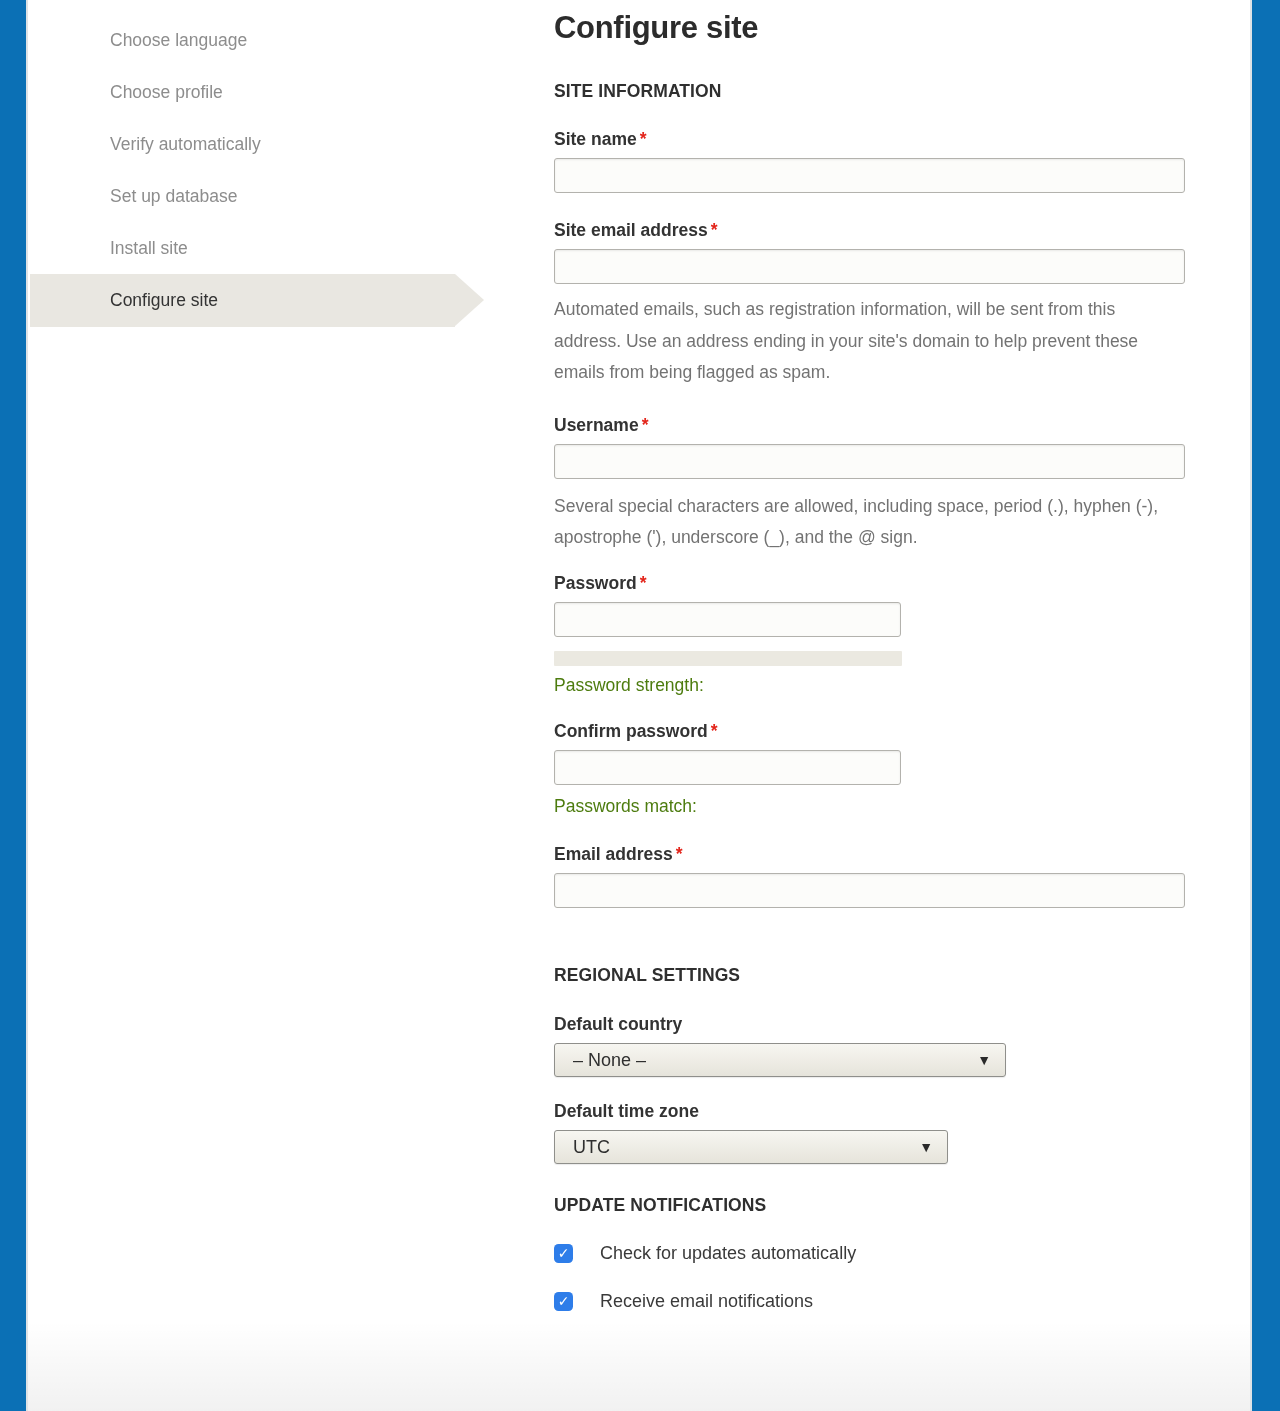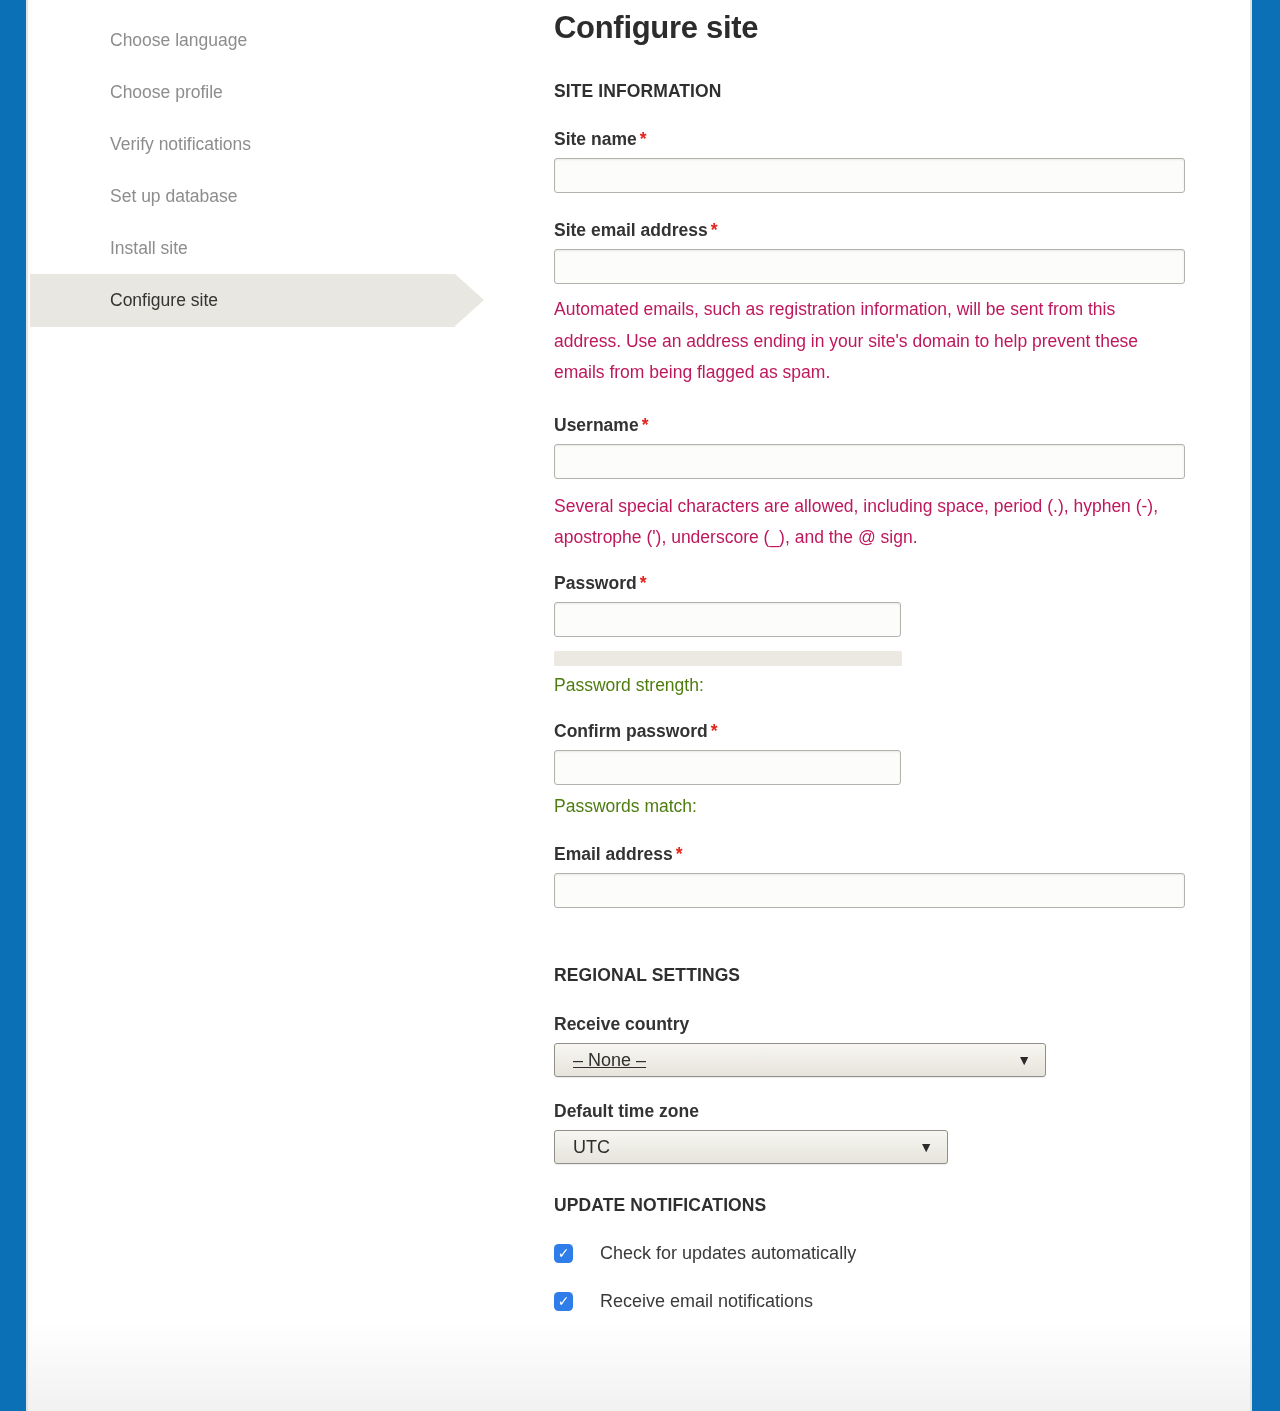--- a/index.html
+++ b/index.html
@@ -98,21 +98,21 @@
     box-shadow: inset 0 1px 2px rgba(0,0,0,0.08);
     font-family: inherit;
     font-size: 17px;
     padding: 0 10px;
     color: #333;
     outline: none;
   }
   .text-input.narrow { width: 347px; }
   .description {
     font-size: 17.5px;
-    color: #be185d;
+    color: #737373;
     line-height: 31.5px;
     margin-top: 10px;
   }
   .inline-status {
     font-size: 17.5px;
     color: #4d7c0f;
     line-height: 22px;
   }
   .strength-bar {
     width: 348px; height: 15px;
@@ -134,21 +134,21 @@
     padding-left: 18px;
     cursor: default;
   }
   .select .chev {
     position: absolute;
     right: 14px; top: 0;
     line-height: 32px;
     font-size: 14px;
     color: #2a2a2a;
   }
-  .select.country { width: 492px; text-decoration: underline; }
+  .select.country { width: 452px; }
   .select.timezone { width: 394px; }
 
   .checkbox-row {
     display: flex;
     align-items: center;
     font-size: 18px;
     color: #3a3a3a;
   }
   .checkbox {
     width: 19px; height: 19px;
@@ -185,21 +185,21 @@
 <body>
 
 <div class="edge-bar left"></div>
 <div class="edge-bar right"></div>
 
 <div class="page">
 
   <div class="sidebar">
     <div class="step">Choose language</div>
     <div class="step">Choose profile</div>
-    <div class="step">Verify notifications</div>
+    <div class="step">Verify automatically</div>
     <div class="step">Set up database</div>
     <div class="step">Install site</div>
     <div class="step active">Configure site</div>
   </div>
 
   <div class="main">
 
     <h1 class="page-title">Configure site</h1>
 
     <div class="section-heading mt-si">SITE INFORMATION</div>
@@ -235,21 +235,21 @@
     <input class="text-input narrow" type="password" value="" style="">
     <div class="inline-status mt-match">Passwords match:</div>
 
     <div class="field-label mt-email">
       <span>Email address</span><span class="req">*</span>
     </div>
     <input class="text-input" type="text" value="" style="">
 
     <div class="section-heading mt-rs">REGIONAL SETTINGS</div>
 
-    <div class="field-label mt-country">Receive country</div>
+    <div class="field-label mt-country">Default country</div>
     <div class="select country">
       <span>– None –</span>
       <span class="chev">▼</span>
     </div>
 
     <div class="field-label mt-tz">Default time zone</div>
     <div class="select timezone">
       <span>UTC</span>
       <span class="chev">▼</span>
     </div>

